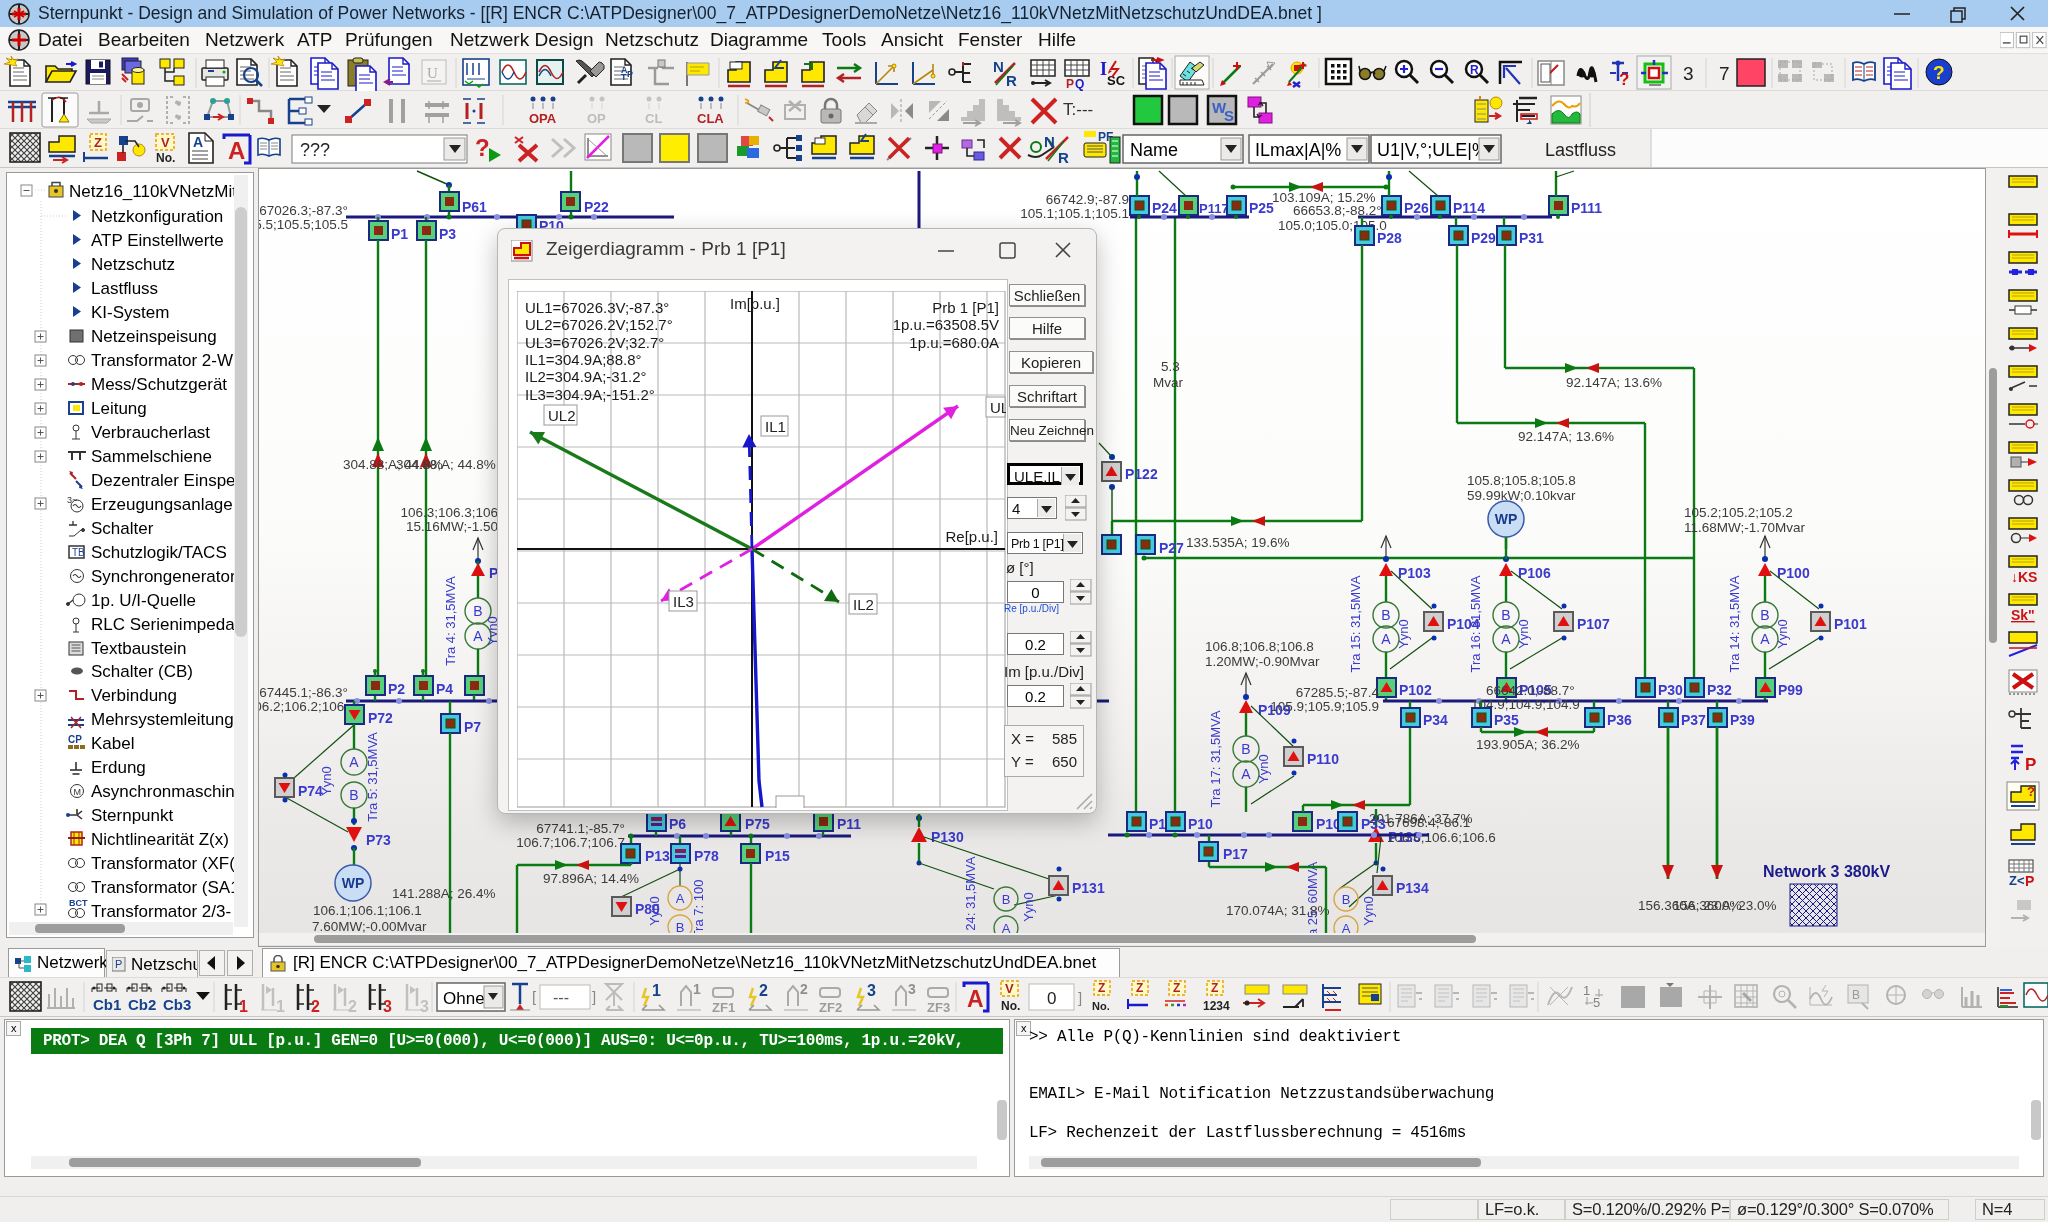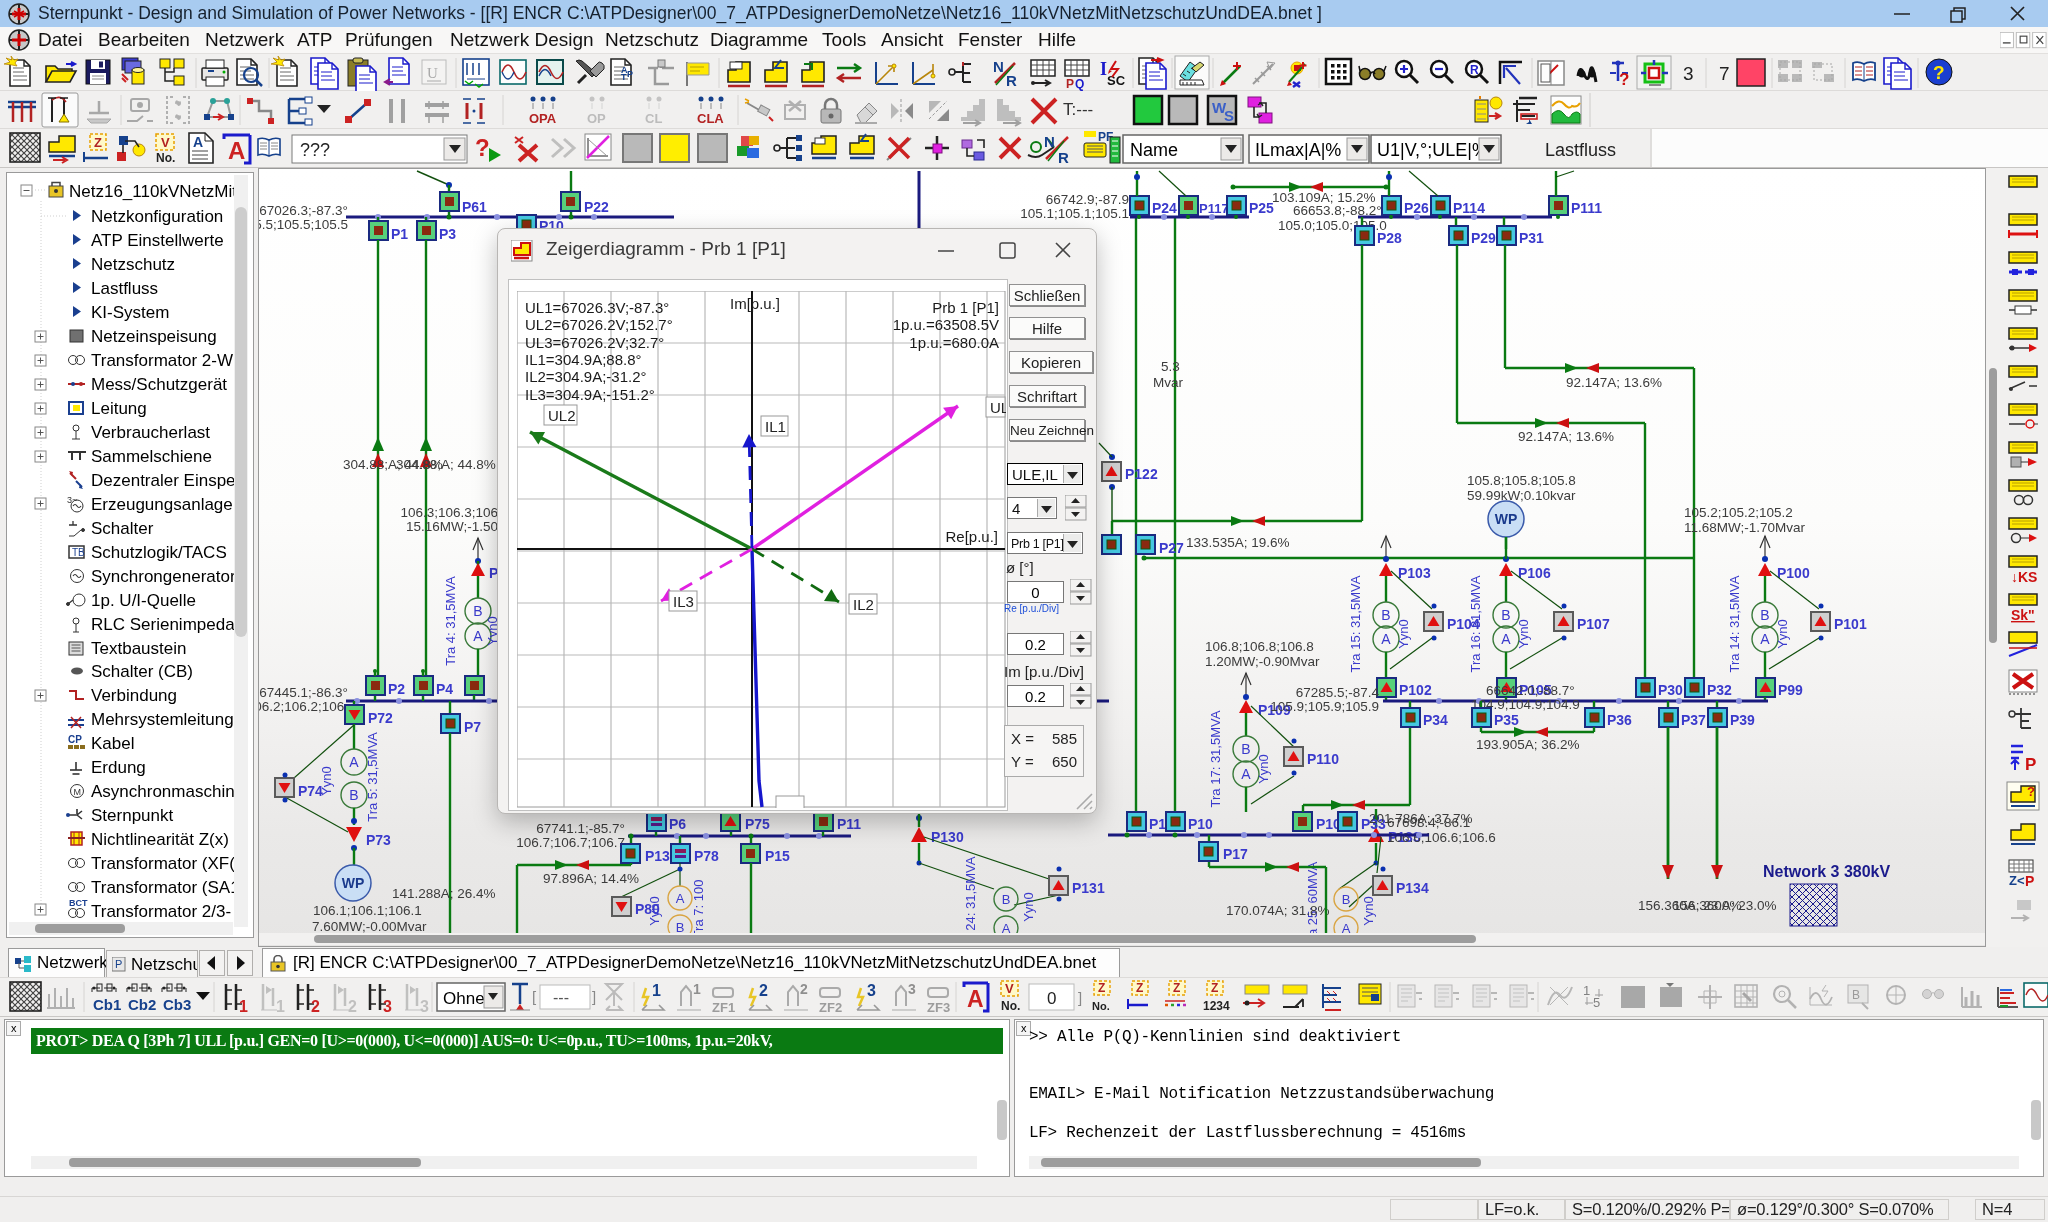--- a/index.html
+++ b/index.html
@@ -21,21 +21,21 @@
 #hscroll .thumb{position:absolute;top:2px;height:8px;background:#9d9d9d;border-radius:4px;}
 #vscroll{position:absolute;left:1986px;top:0px;width:14px;height:779px;background:#f2f1f0;}
 #vscroll .thumb{position:absolute;left:3px;width:8px;background:#9d9d9d;border-radius:4px;}
 #righttb{position:absolute;left:2000px;top:0px;width:48px;height:779px;background:#f1f0ef;}
 #tabrow{position:absolute;left:0;top:947px;width:2048px;height:30px;background:#f0efee;}
 #tb4{position:absolute;left:0;top:977px;width:2048px;height:40px;background:#f1f0ef;border-top:1px solid #dddbd9;border-bottom:1px solid #c9c7c5;}
 #consoles{position:absolute;left:0;top:1017px;width:2048px;height:162px;background:#f0efee;}
 .console{position:absolute;top:2px;height:158px;background:#fff;border:1px solid #9a9a9a;font-family:"Liberation Mono",monospace;font-size:16px;letter-spacing:-0.3px;}
 #statusbar{position:absolute;left:0;top:1196px;width:2048px;height:26px;background:#f0efee;border-top:1px solid #d8d6d4;font-size:16.5px;color:#222;letter-spacing:-0.2px;}
 #statusbar .fld{position:absolute;top:2px;height:21px;border:1px solid #d0cecb;padding:0 6px;white-space:nowrap;overflow:hidden;}
-.greenbar{position:absolute;left:0;background:#0a7a12;color:#fff;height:26px;white-space:nowrap;padding-left:5px;overflow:hidden;font-family:Liberation Serif, serif;}
+.greenbar{position:absolute;left:0;background:#0a7a12;color:#fff;height:26px;white-space:nowrap;padding-left:12px;overflow:hidden;}
 </style></head>
 <body>
 <div id="titlebar">
  <svg class="abs" style="left:8px;top:3px" width="22" height="22" viewBox="0 0 22 22">
       <circle cx="11" cy="11" r="10" fill="#c8c8c8" stroke="#222" stroke-width="1.5"></circle>
       <path d="M1 11h20M11 1v20" stroke="#222" stroke-width="2"></path>
       <path d="M4 11h14M11 5v12" stroke="#cc0000" stroke-width="3"></path>
       <path d="M6 8l10 6M6 14l10-6" stroke="#cc0000" stroke-width="1.5"></path>
     </svg>
  <div class="t" style="top:3px">Sternpunkt - Design and Simulation of Power Networks - [[R] ENCR C:\ATPDesigner\00_7_ATPDesignerDemoNetze\Netz16_110kVNetzMitNetzschutzUndDEA.bnet ]</div>
@@ -1909,21 +1909,21 @@
       <text x="482" y="39.2" font-size="15" fill="#1a1a1a" text-anchor="end">1p.u.=63508.5V</text>
       <text x="482" y="56.6" font-size="15" fill="#1a1a1a" text-anchor="end">1p.u.=680.0A</text>
       <text x="213" y="18" font-size="15" fill="#1a1a1a">Im[p.u.]</text>
       <text x="481" y="251" font-size="15" fill="#1a1a1a" text-anchor="end">Re[p.u.]</text>
     </svg>
     <div class="abs" style="left:511px;top:55px;width:76px;height:22px;background:#fbfbfa;border:1px solid #919191;box-shadow:1px 1px 0 #8a8a8a;font-size:15px;text-align:center;line-height:21px;color:#222">Schließen</div>
     <div class="abs" style="left:511px;top:88px;width:76px;height:22px;background:#fbfbfa;border:1px solid #919191;box-shadow:1px 1px 0 #8a8a8a;font-size:15px;text-align:center;line-height:21px;color:#222">Hilfe</div>
     <div class="abs" style="left:511px;top:122px;width:84px;height:22px;background:#fbfbfa;border:1px solid #919191;box-shadow:1px 1px 0 #8a8a8a;font-size:15px;text-align:center;line-height:21px;color:#222">Kopieren</div>
     <div class="abs" style="left:511px;top:156px;width:76px;height:22px;background:#fbfbfa;border:1px solid #919191;box-shadow:1px 1px 0 #8a8a8a;font-size:15px;text-align:center;line-height:21px;color:#222">Schriftart</div>
     <div class="abs" style="left:511px;top:190px;width:76px;height:22px;background:#fbfbfa;border:1px solid #919191;box-shadow:1px 1px 0 #8a8a8a;font-size:13.5px;text-align:right;line-height:21px;color:#222;white-space:nowrap">Neu Zeichnen</div>
-    <div class="abs" style="left:509px;top:234px;width:76px;height:22px;background:#fff;border:1px solid #000000;font-size:15px;color:#111">
+    <div class="abs" style="left:509px;top:234px;width:76px;height:22px;background:#fff;border:3px solid #000000;font-size:15px;color:#111">
       <span class="abs" style="left:4px;top:2px">ULE,IL</span>
       <span class="abs" style="right:1px;top:1px;width:18px;height:18px;background:#ececeb;border-left:1px solid #aaa"></span>
       <svg class="abs" style="right:3px;top:7px" width="13" height="9">
         <path d="M1 1l5.5 7L12 1z" fill="#222"></path>
       </svg>
     </div>
     <div class="abs" style="left:509px;top:268px;width:50px;height:22px;background:#fff;border:1px solid #777;font-size:15px;color:#111">
       <span class="abs" style="left:4px;top:2px">4</span>
       <span class="abs" style="right:1px;top:1px;width:18px;height:18px;background:#ececeb;border-left:1px solid #aaa"></span>
       <svg class="abs" style="right:3px;top:7px" width="13" height="9">

